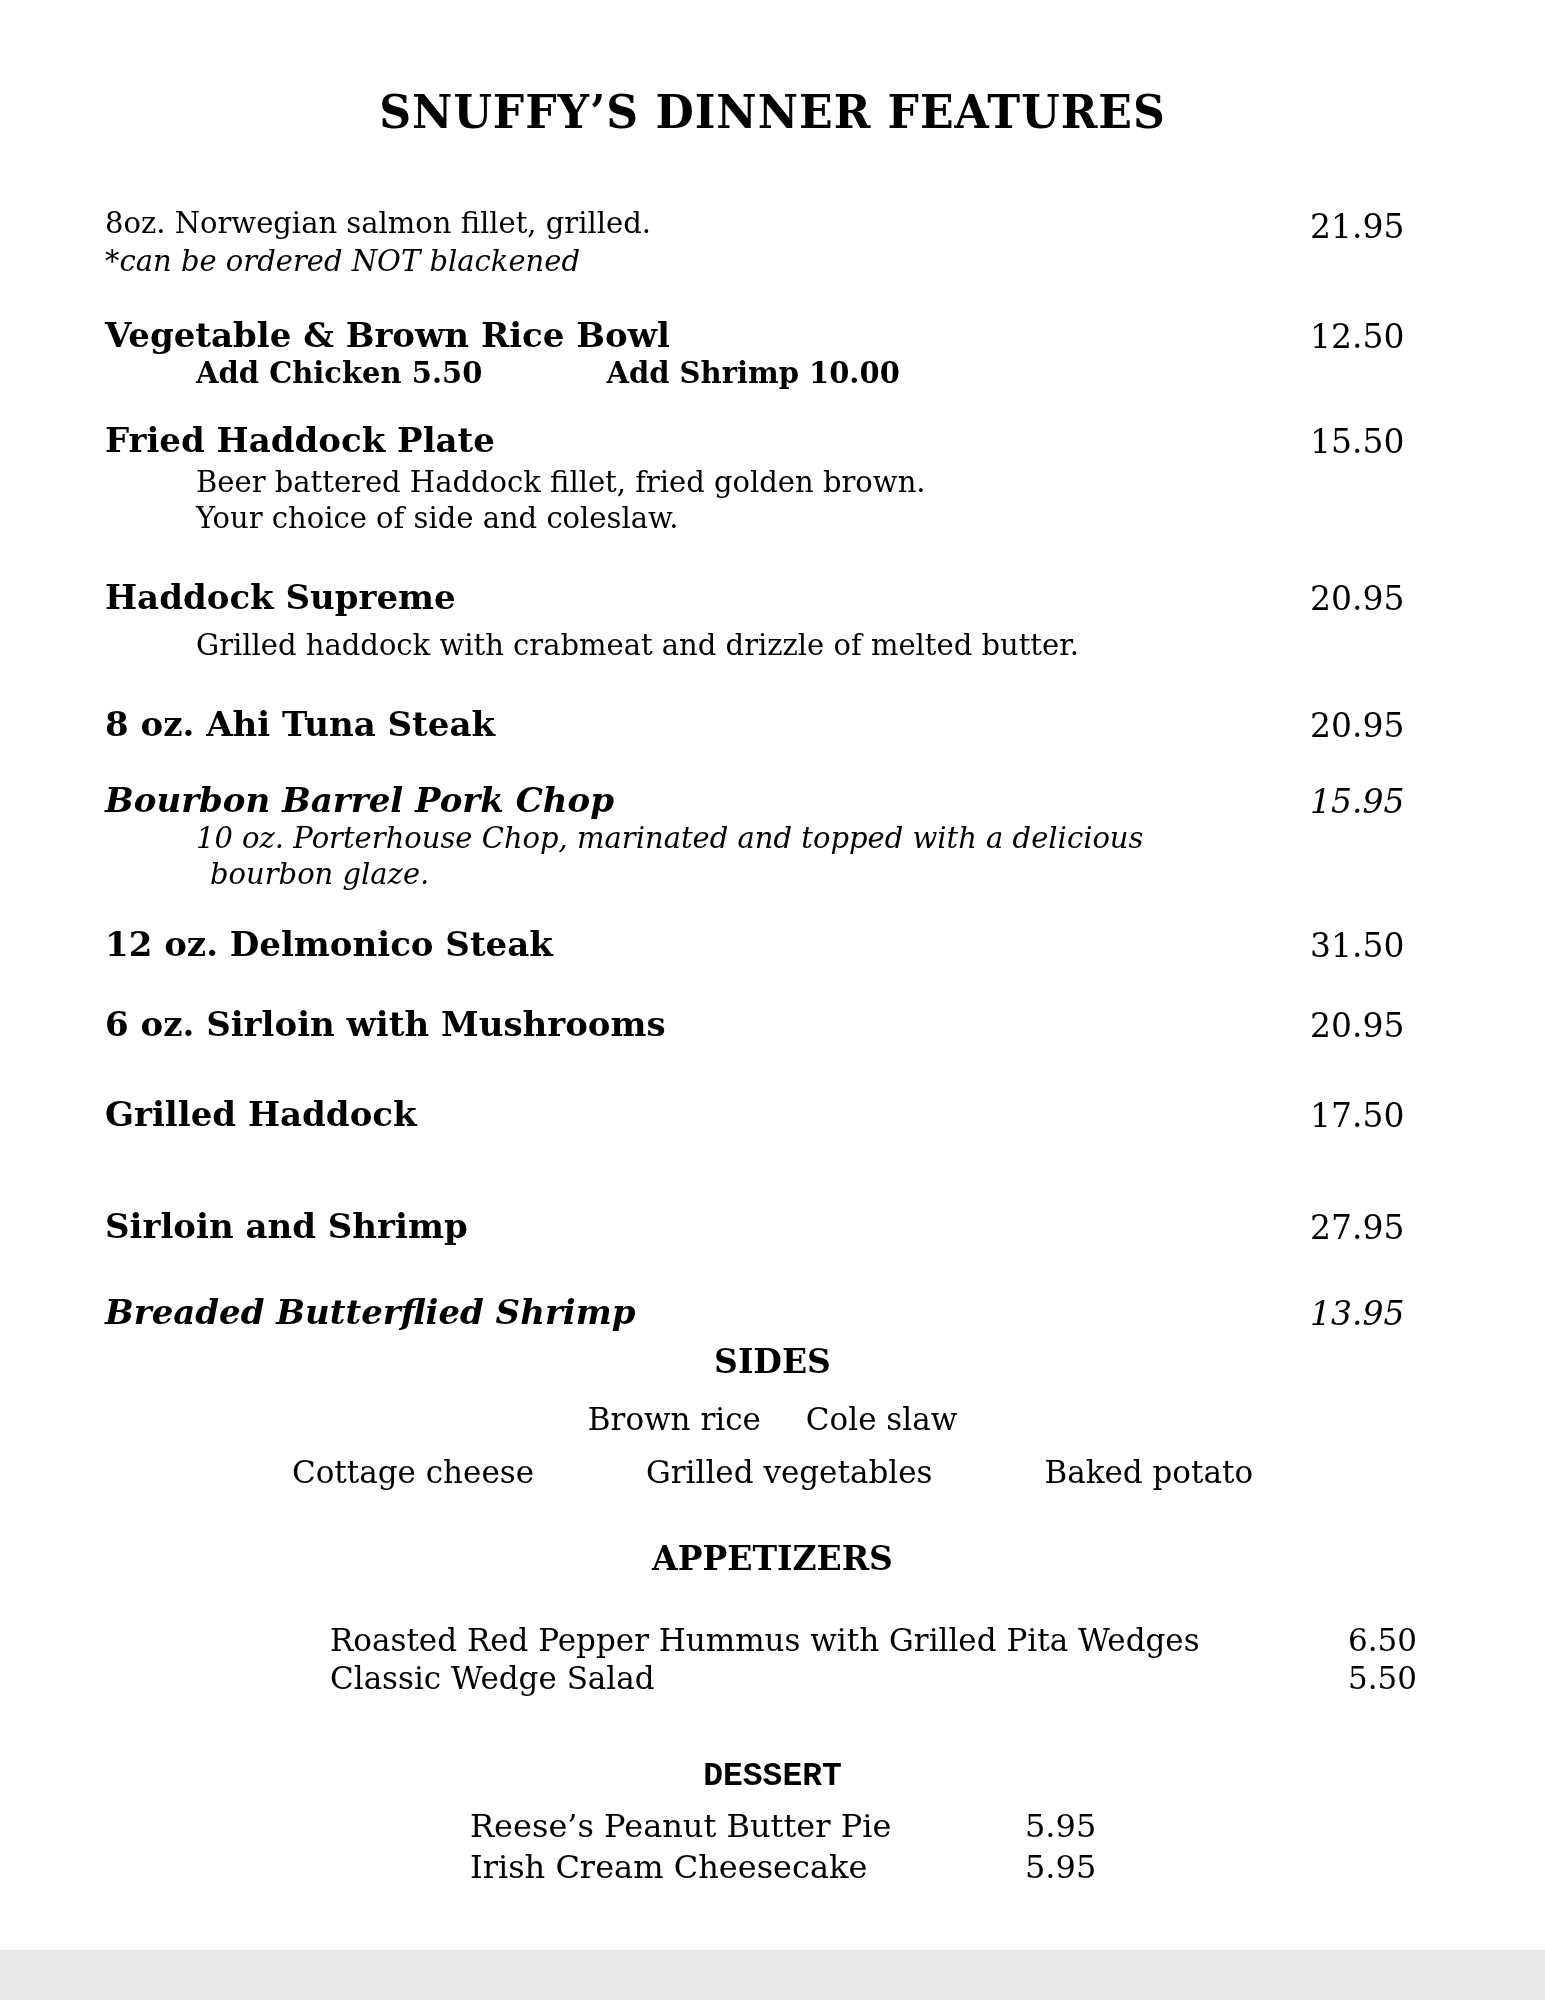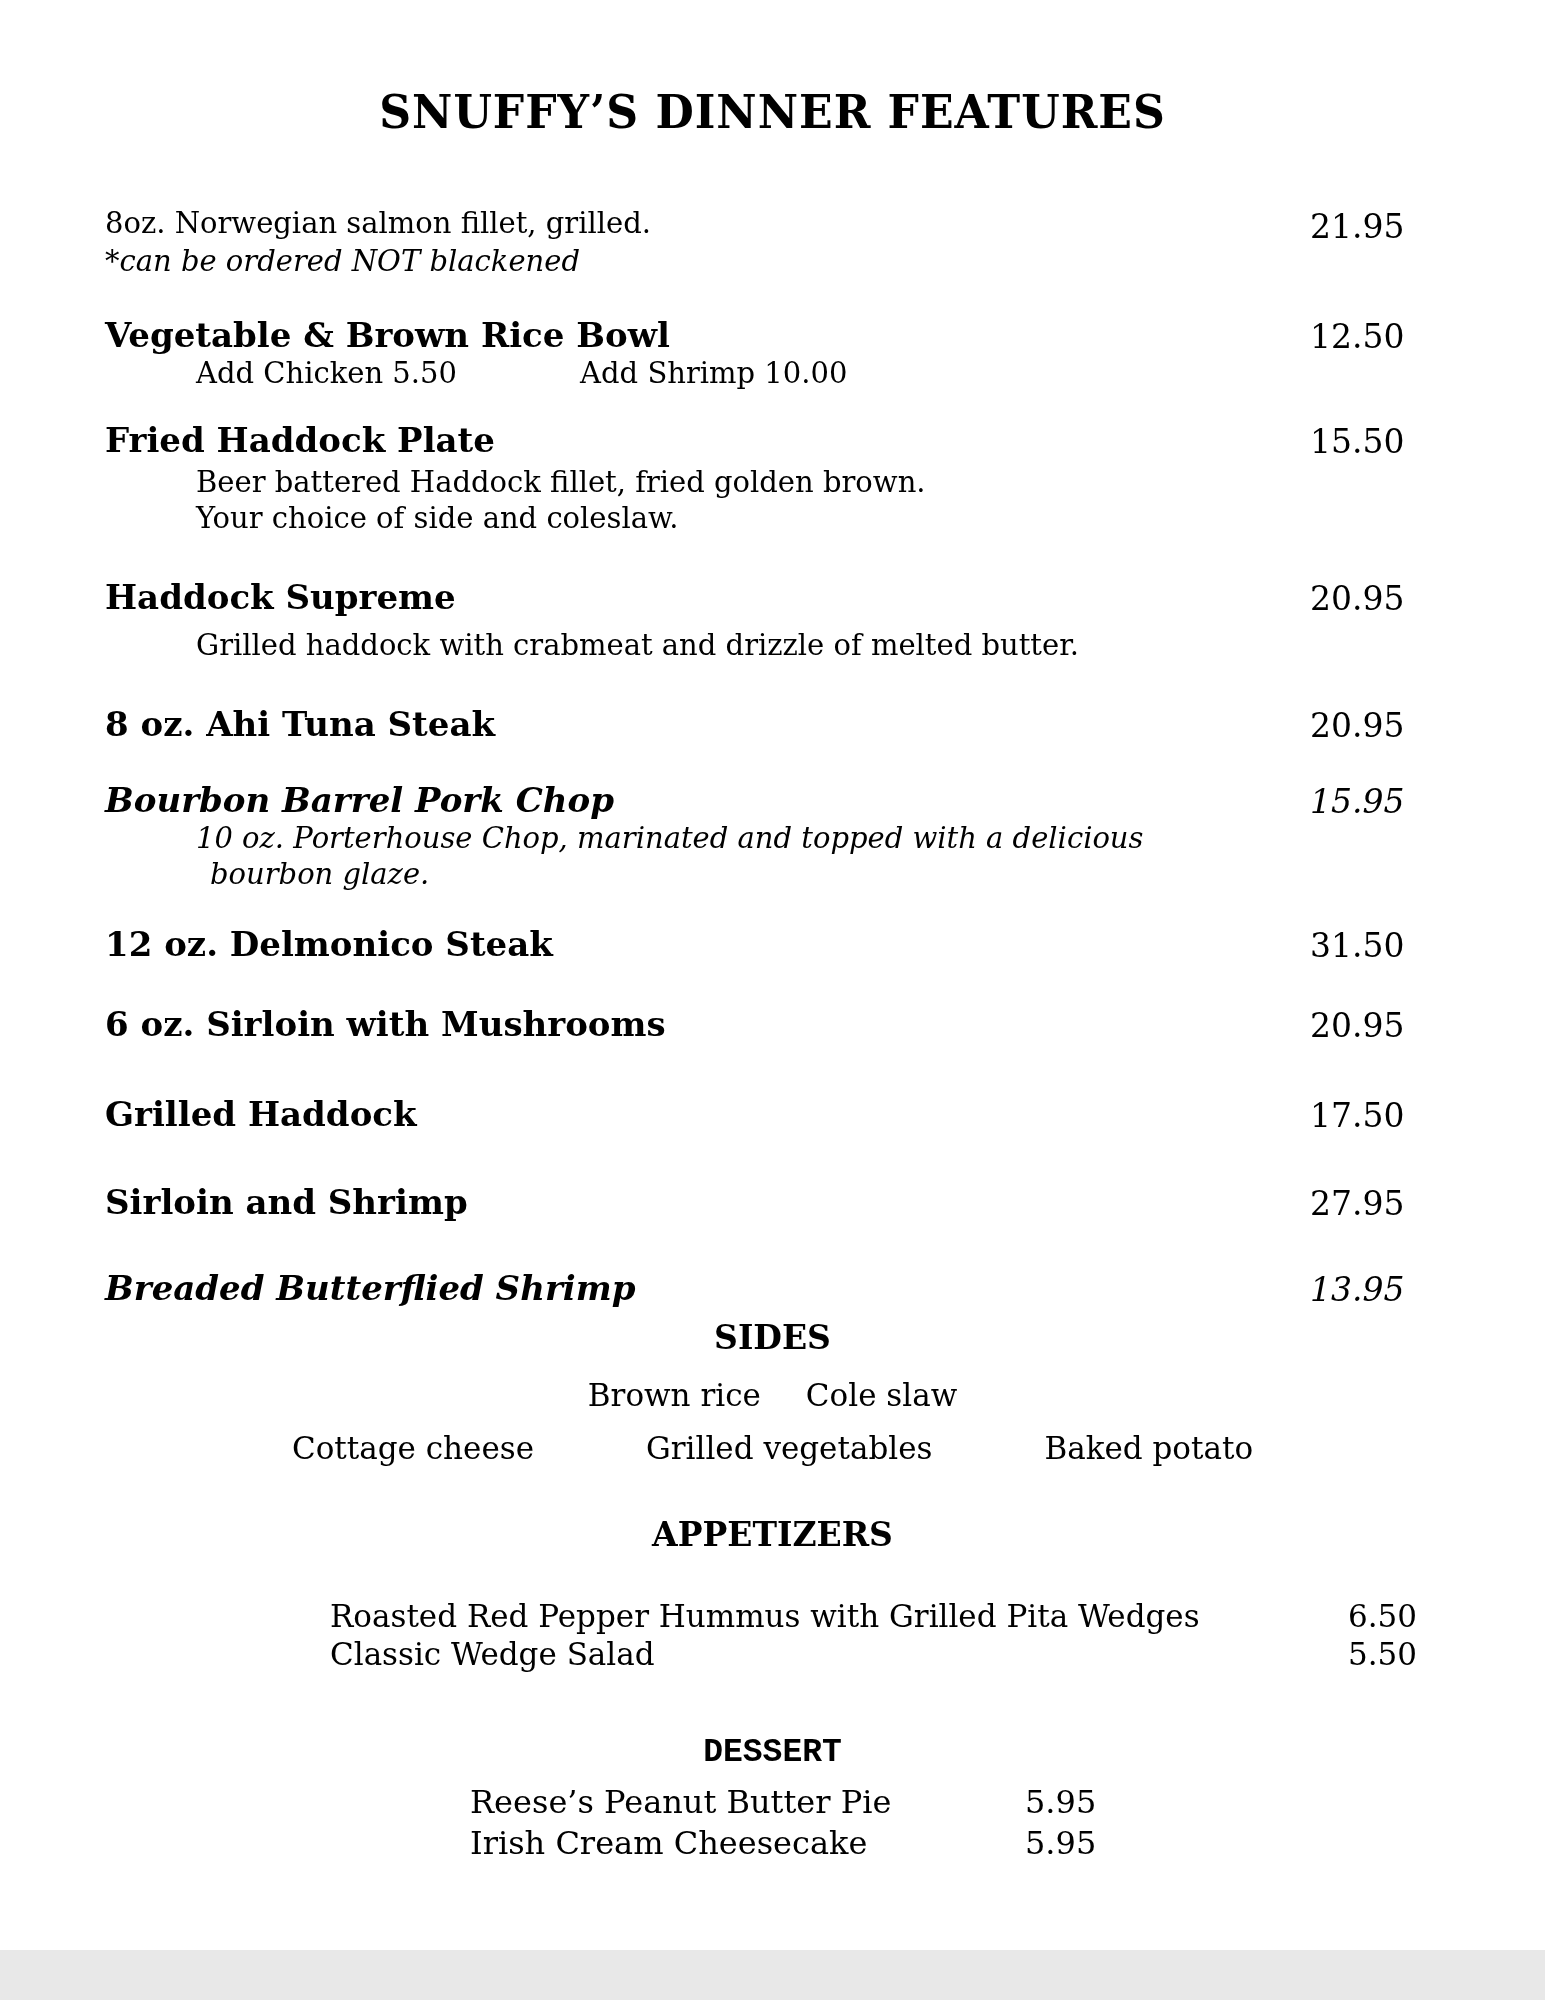--- a/index.html
+++ b/index.html
@@ -16,21 +16,21 @@
     letter-spacing:1px; line-height:55px;
     transform:scaleX(0.96); transform-origin:center;
   }
   .row { position:relative; font-size:34px; font-weight:700; line-height:40px; }
   .price { position:absolute; left:1205px; top:2px; font-weight:400; font-size:33px; }
   .desc { font-size:29px; font-weight:400; line-height:36px; }
   .ind0 { padding-left:0; }
   .ind1 { padding-left:91px; }
   .ind2 { padding-left:105px; }
   .note { font-style:italic; }
-  .addons { font-size:29px; font-weight:400; line-height:36px; padding-left:91px; }
+  .addons { font-size:29px; font-weight:700; line-height:36px; padding-left:91px; }
   .addon2 { margin-left:114px; }
   .sec-head { text-align:center; font-size:33px; font-weight:700; line-height:40px; }
   .sides-line { display:flex; justify-content:center; font-size:31px; line-height:40px; }
   .sides-line.l1 { column-gap:45px; }
   .sides-line.l2 { column-gap:112px; }
   .app-row { position:relative; font-size:31px; line-height:38px; padding-left:225px; }
   .app-price { position:absolute; left:1243px; top:0; }
   .des-row { position:relative; font-size:32px; line-height:41px; padding-left:365px; }
   .des-price { position:absolute; left:920px; top:0; }
 </style>
@@ -108,21 +108,21 @@
       </div>
     </div>
 
     <div style="margin-top:50px;">
       <div class="row">
         <span>Grilled Haddock</span>
         <span class="price">17.50</span>
       </div>
     </div>
 
-    <div style="margin-top:48px;">
+    <div style="margin-top:72px;">
       <div class="row">
         <span>Sirloin and Shrimp</span>
         <span class="price">27.95</span>
       </div>
     </div>
 
     <div style="margin-top:46px;font-style:italic;">
       <div class="row">
         <span>Breaded Butterflied Shrimp</span>
         <span class="price">13.95</span>

